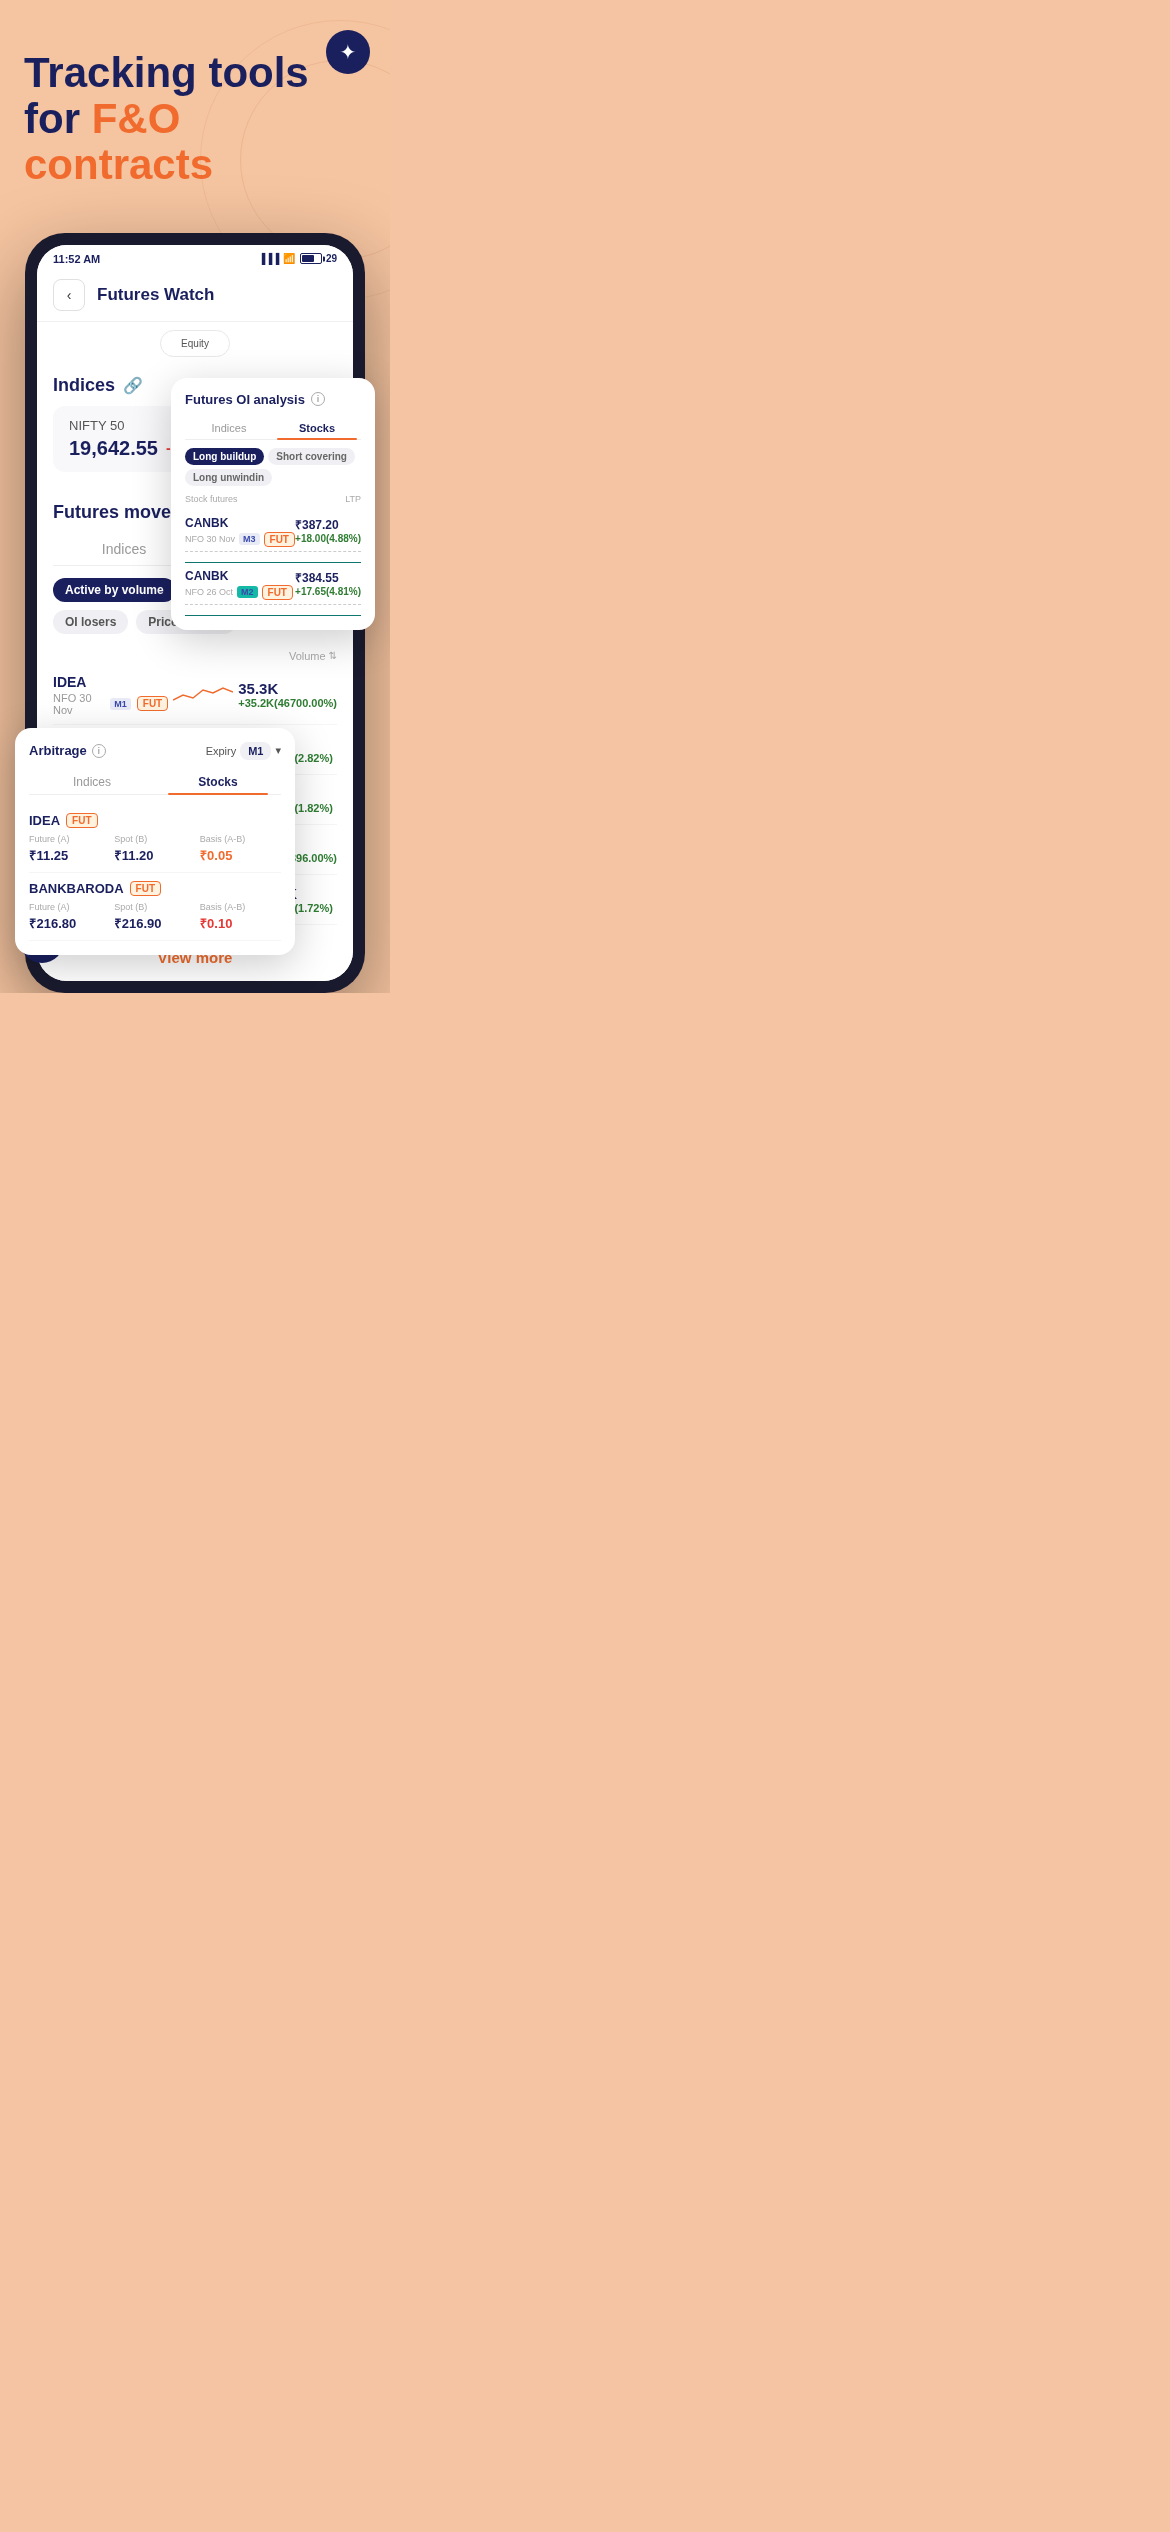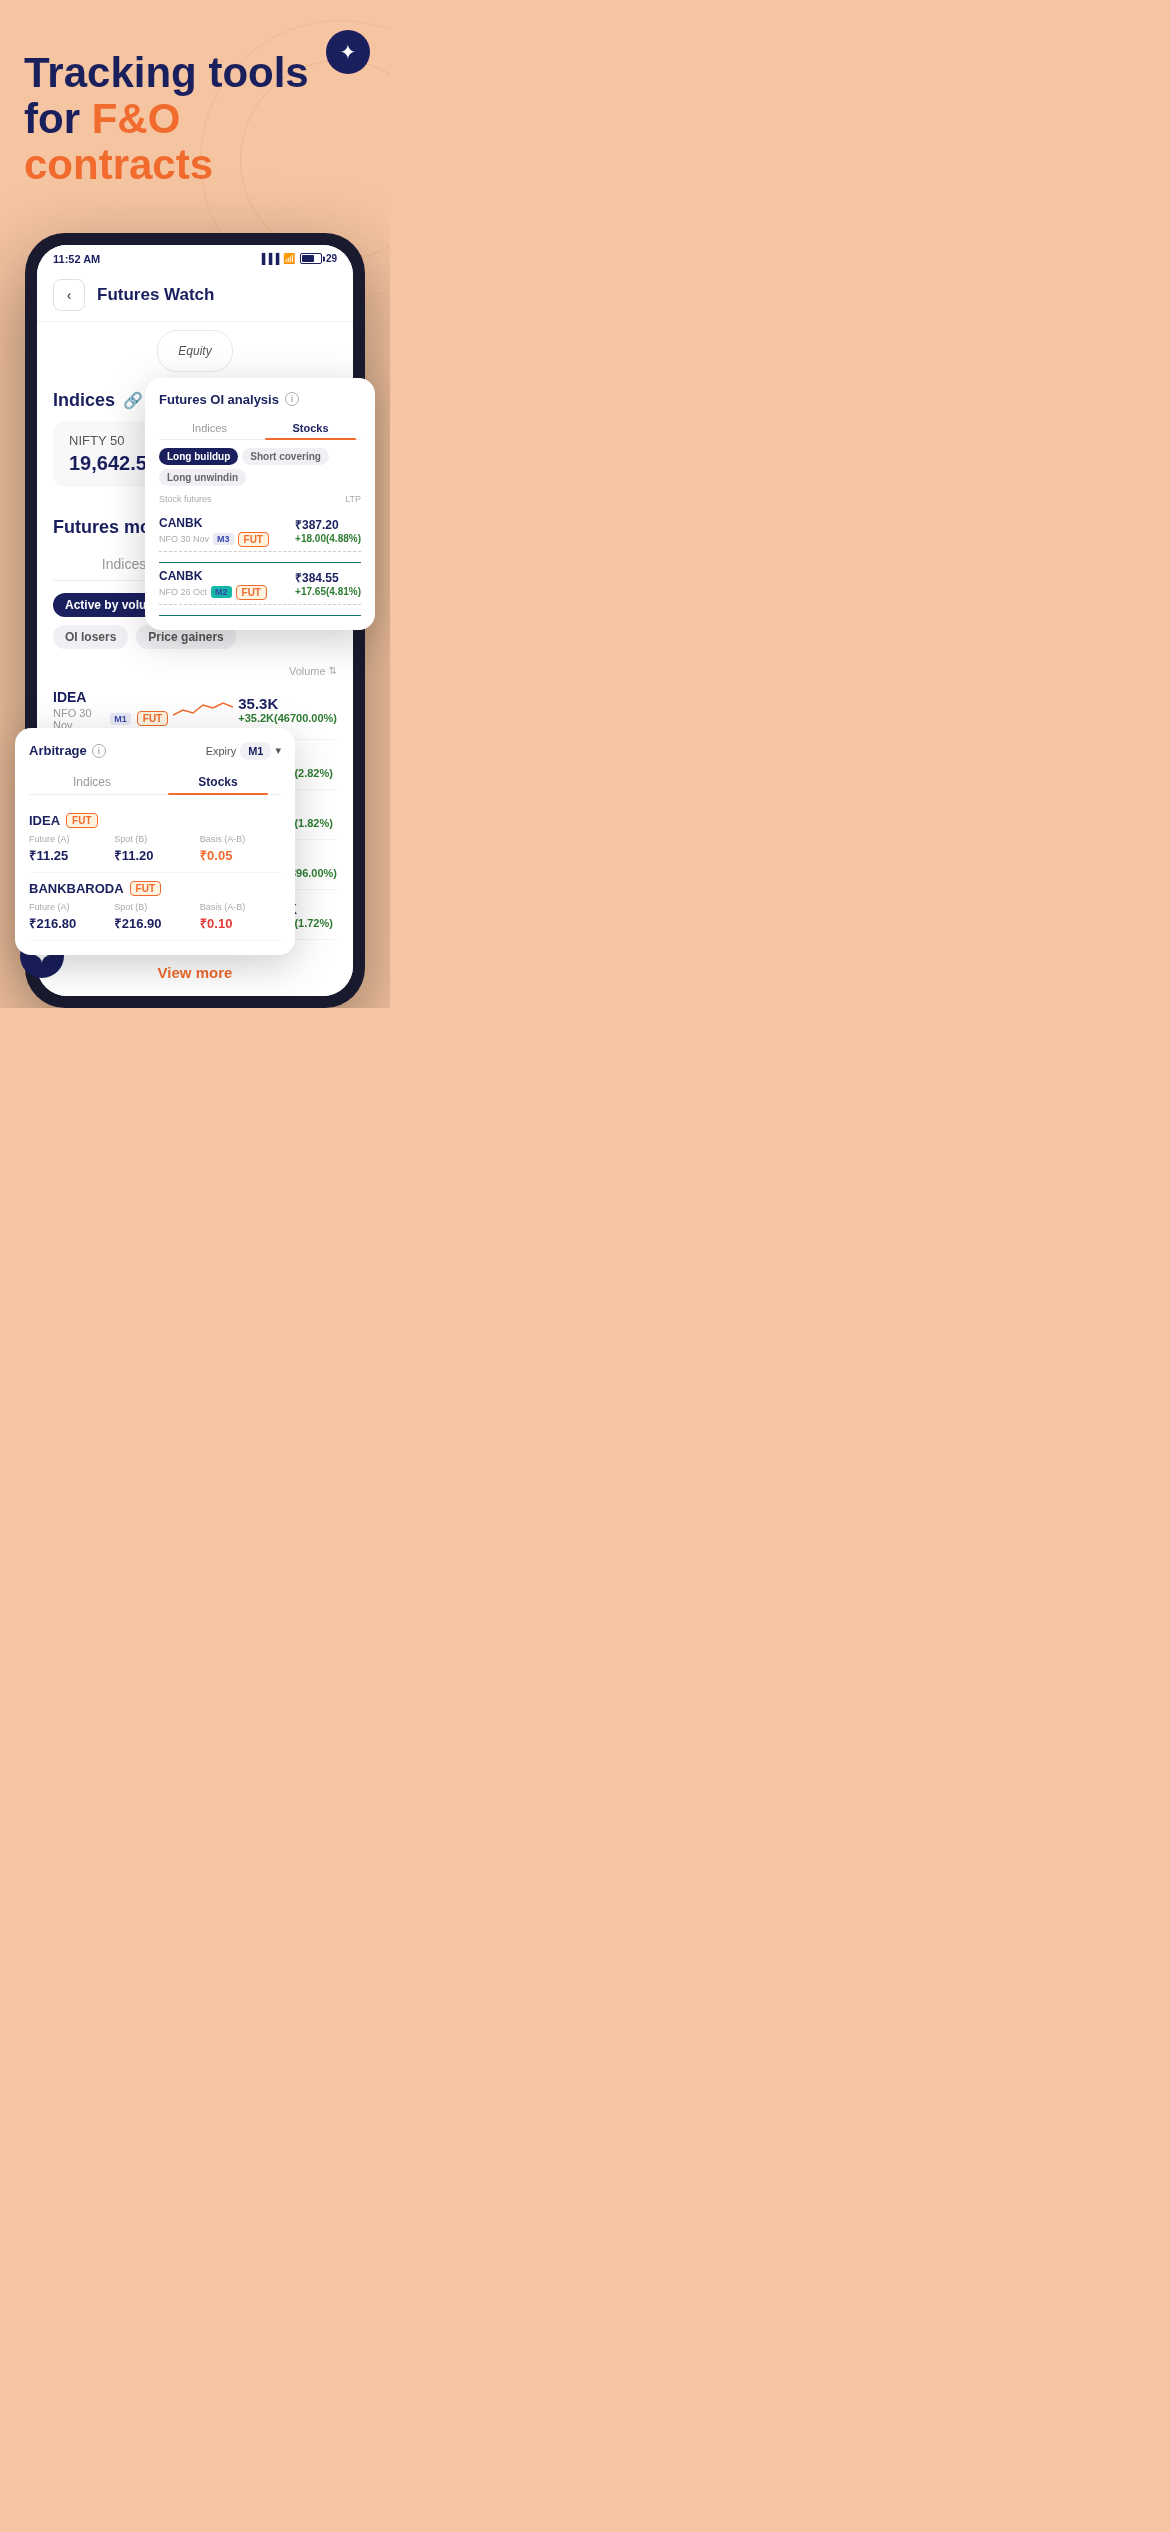--- a/index.html
+++ b/index.html
@@ -156,26 +156,25 @@
 
     
     .equity-tab {
       background: white;
       text-align: center;
       padding: 8px;
     }
 
     .tab-pill {
       display: inline-block;
-      padding: 13px 20px;
+      padding: 7px 20px;
       border: 1.5px solid #e8e8e8;
       border-radius: 20px;
-      font-size: 12px;
+      font-size: 10px;
       color: #555;
-      font-style: italic;
     }
 
     
     .indices-section {
       background: white;
       padding: 10px 16px;
     }
 
     .section-header {
       display: flex;
@@ -377,21 +376,21 @@
       color: #f06b2d;
       font-size: 15px;
       font-weight: 700;
     }
 
     
     .oi-popup {
       position: absolute;
       top: 145px;
       right: -10px;
-      width: 230px;
+      width: 204px;
       background: white;
       border-radius: 16px;
       box-shadow: 0 10px 40px rgba(0,0,0,0.2);
       padding: 14px;
       z-index: 10;
     }
 
     .oi-popup-title {
       font-size: 13px;
       font-weight: 800;

